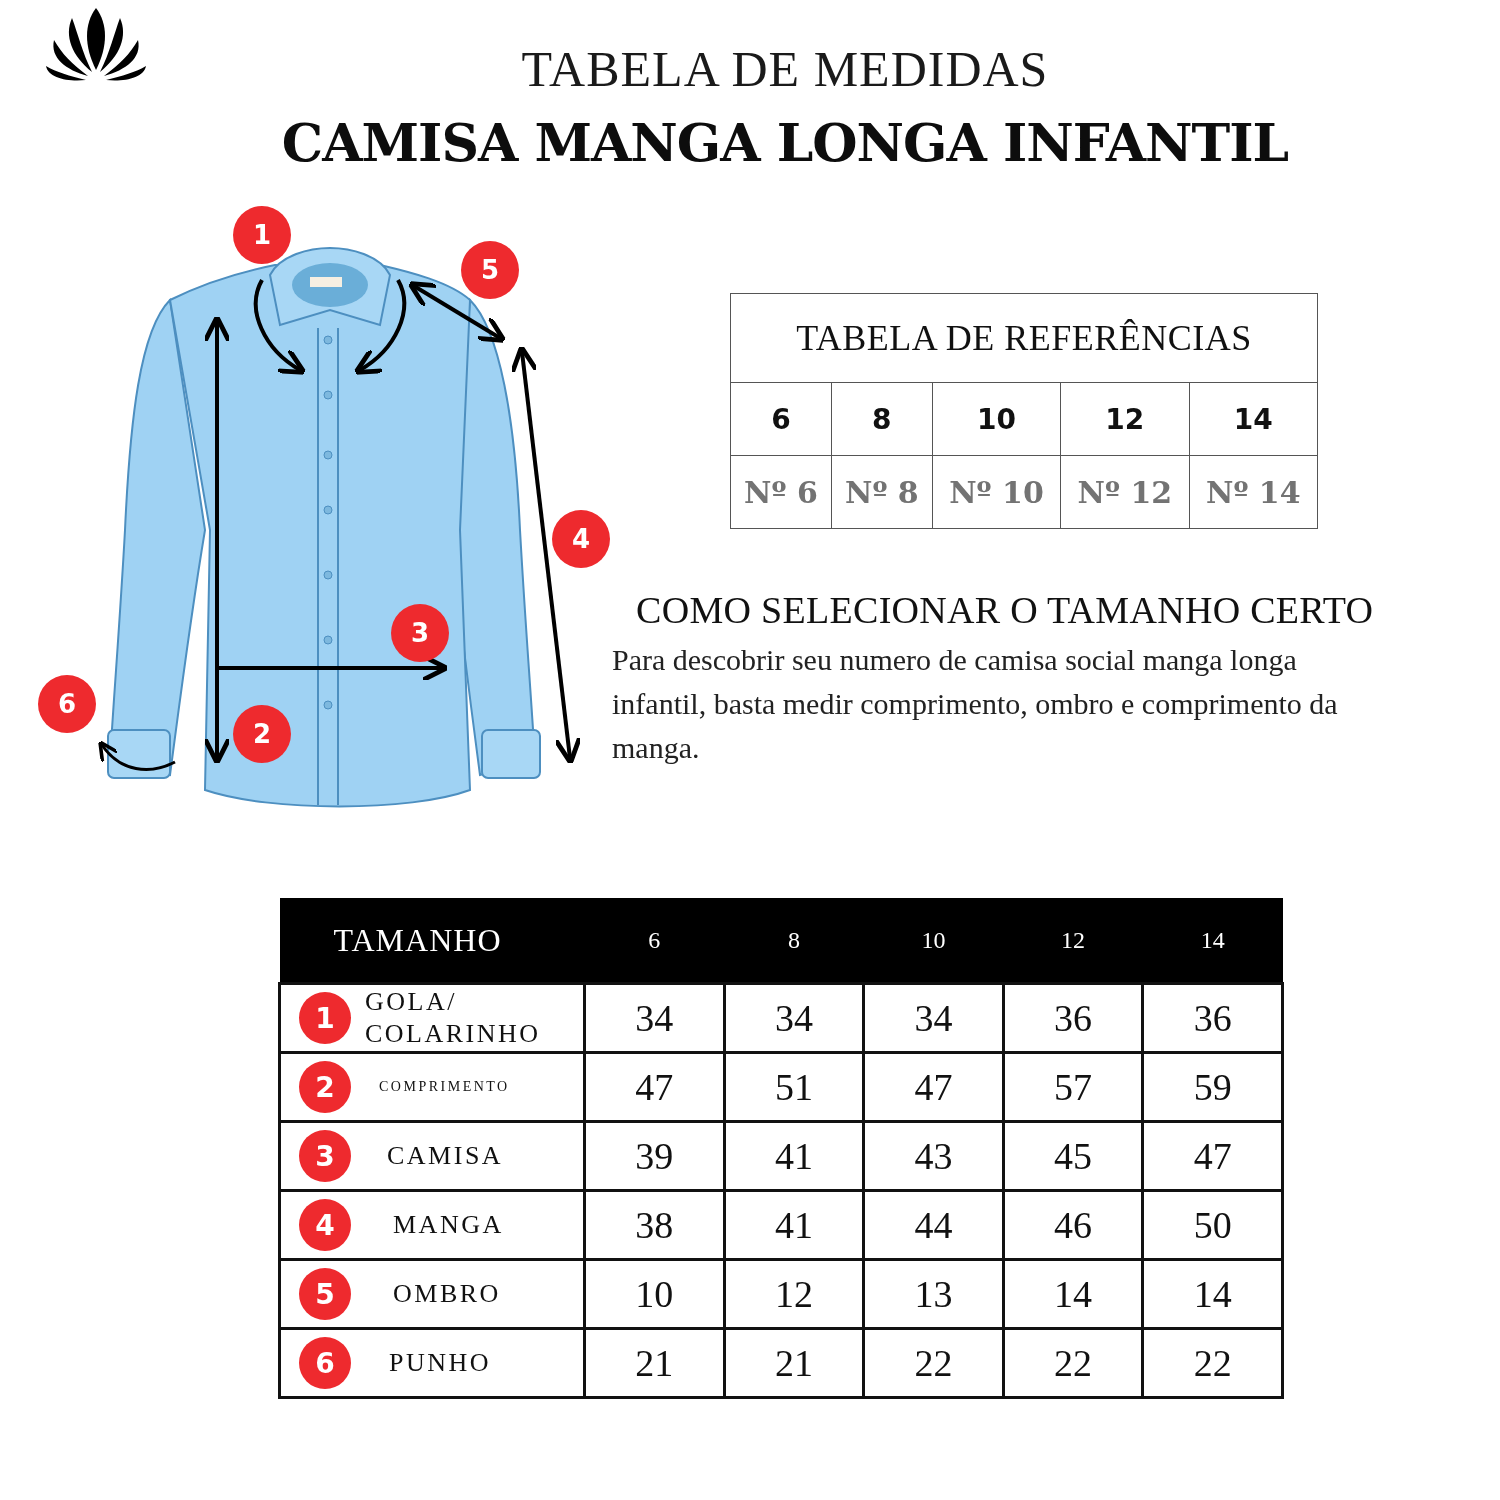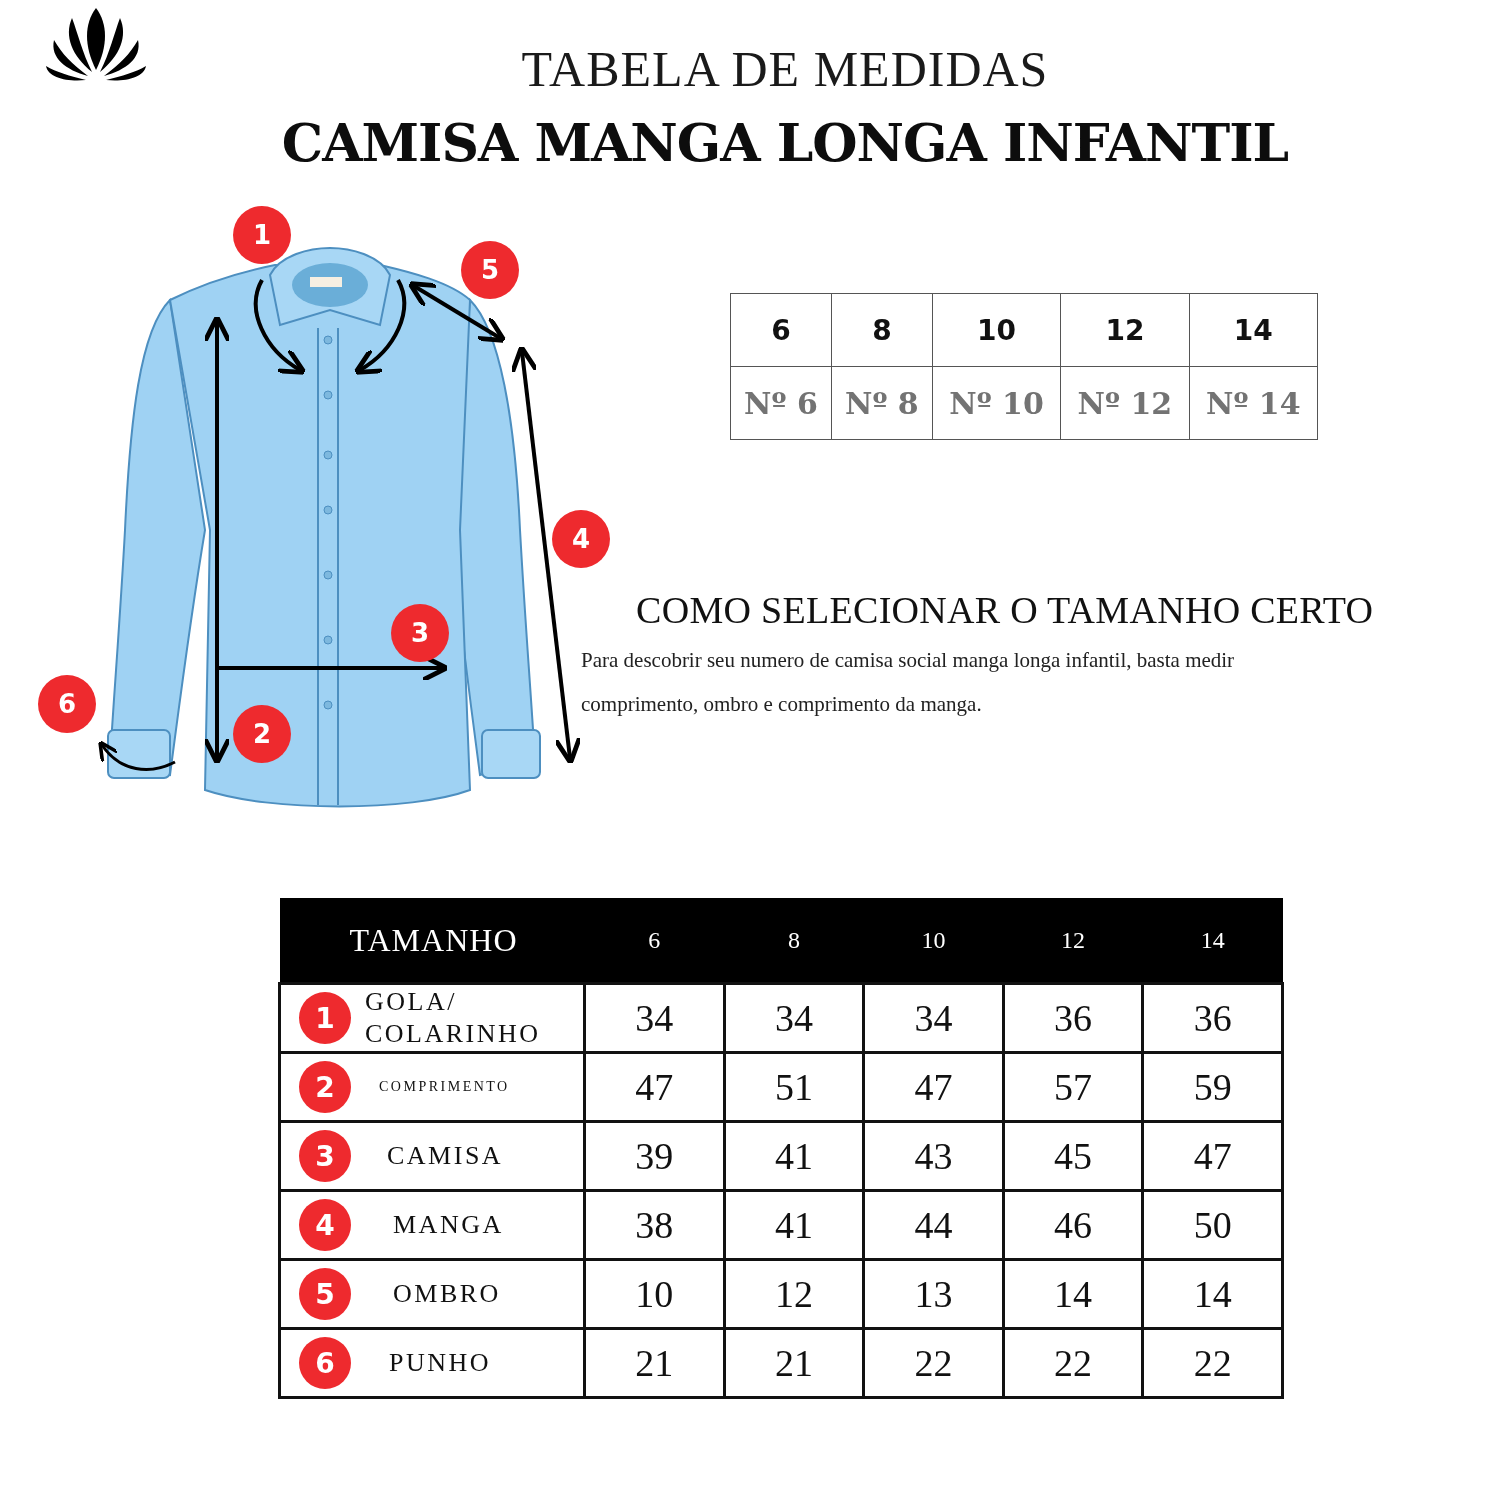--- a/index.html
+++ b/index.html
@@ -14,26 +14,26 @@
   .badge{position:absolute;width:58px;height:58px;border-radius:50%;background:#ee2a2e;color:#fff;font-family:"DejaVu Sans",sans-serif;font-weight:bold;font-size:26px;display:flex;align-items:center;justify-content:center;}
 
   
   .ref{left:730px;top:293px;width:588px;border-collapse:collapse;}
   .ref td{border:1.5px solid #555;text-align:center;}
   .ref .head{height:86px;font-family:"Liberation Serif",serif;font-size:36px;letter-spacing:0.5px;}
   .ref .num{height:70px;font-family:"DejaVu Sans",sans-serif;font-weight:bold;font-size:28px;}
   .ref .nn{height:70px;font-family:"DejaVu Serif",serif;font-weight:bold;font-size:30px;color:#737373;}
 
   .how-title{left:636px;top:588px;font-family:"Liberation Serif",serif;font-size:38px;letter-spacing:0.3px;}
-  .how-text{left:581px;top:638px;width:760px;font-family:"Liberation Serif",serif;font-size:21px;line-height:44px;color:#222;}
+  .how-text{left:612px;top:638px;width:760px;font-family:"Liberation Serif",serif;font-size:30px;line-height:44px;color:#222;}
 
   
   .meas{left:278px;top:898px;width:1006px;border-collapse:collapse;}
   .meas th{background:#000;color:#fff;height:82px;font-family:"Liberation Serif",serif;font-weight:normal;font-size:24px;}
-  .meas th.first{font-size:32px;text-align:left;padding-left:70px;letter-spacing:1px;}
+  .meas th.first{font-size:32px;text-align:left;padding-left:54px;letter-spacing:1px;}
   .meas td{border:3px solid #111;height:64px;text-align:center;font-family:"Liberation Serif",serif;font-size:38px;}
   .meas td.lab{text-align:left;position:relative;width:300px;}
   .meas td.lab .rb{position:absolute;left:18px;top:50%;transform:translateY(-50%);width:52px;height:52px;border-radius:50%;background:#ee2a2e;color:#fff;font-family:"DejaVu Sans",sans-serif;font-weight:bold;font-size:28px;display:flex;align-items:center;justify-content:center;}
   .meas td.lab .lt{position:absolute;left:90px;top:50%;transform:translateY(-50%);font-family:"Liberation Serif",serif;font-size:26px;letter-spacing:2.5px;line-height:32px;}
 </style>
 </head>
 <body>
 
 <svg class="abs logo" viewBox="0 0 108 76">
   <path d="M54 2 C42 18 42 40 54 64 C66 40 66 18 54 2Z" fill="#000"></path>
@@ -91,20 +91,23 @@
   <div class="badge" style="left:203px;top:6px;">1</div>
   <div class="badge" style="left:203px;top:505px;">2</div>
   <div class="badge" style="left:361px;top:404px;">3</div>
   <div class="badge" style="left:522px;top:310px;">4</div>
   <div class="badge" style="left:431px;top:41px;">5</div>
   <div class="badge" style="left:8px;top:475px;">6</div>
 </div>
 
 <table class="abs ref">
   <tbody>
+      <tr>
+        <td colspan="5" class="head">TABELA DE REFERÊNCIAS</td>
+      </tr>
   <tr>
     <td class="num">6</td>
     <td class="num">8</td>
     <td class="num">10</td>
     <td class="num">12</td>
     <td class="num">14</td>
   </tr>
   <tr>
     <td class="nn">Nº 6</td>
     <td class="nn">Nº 8</td>

